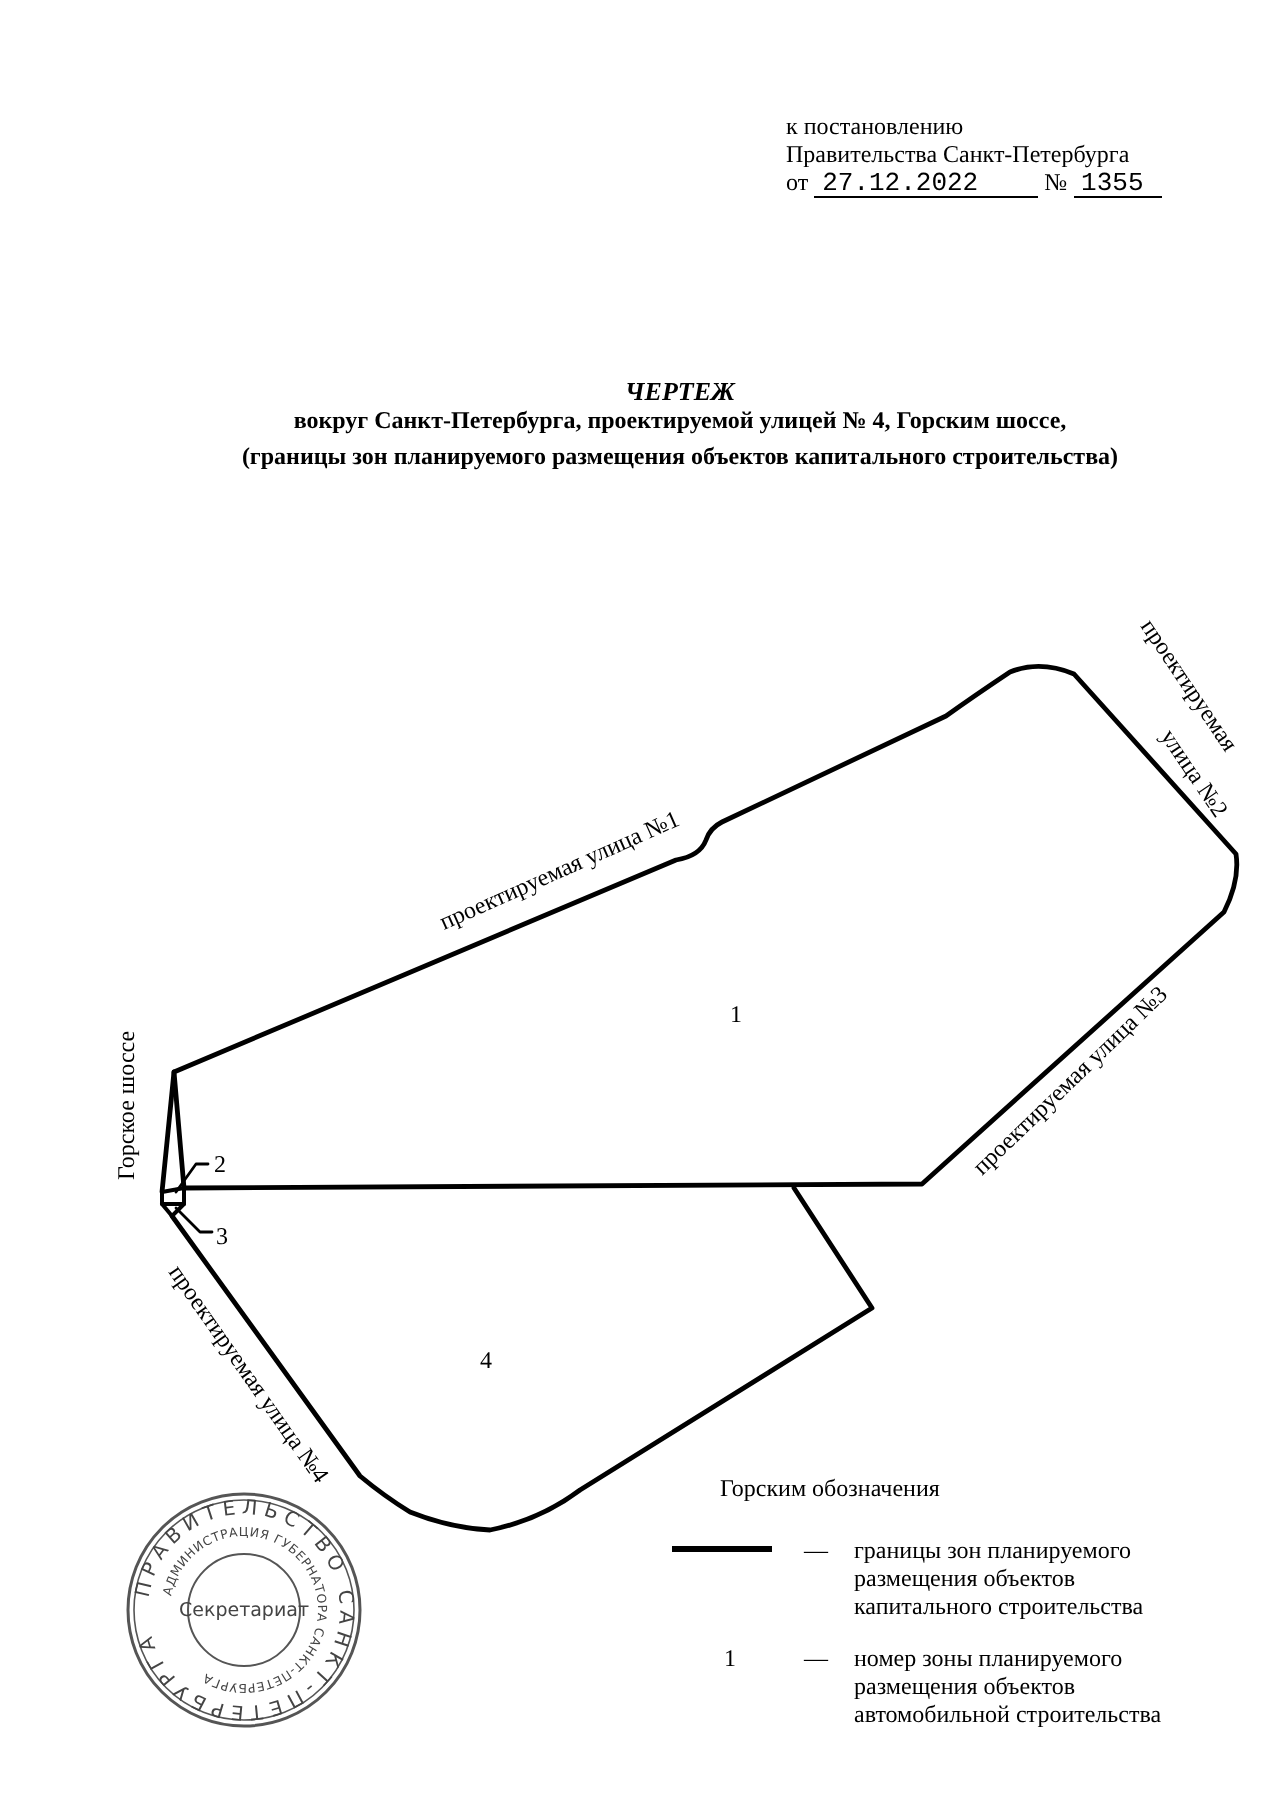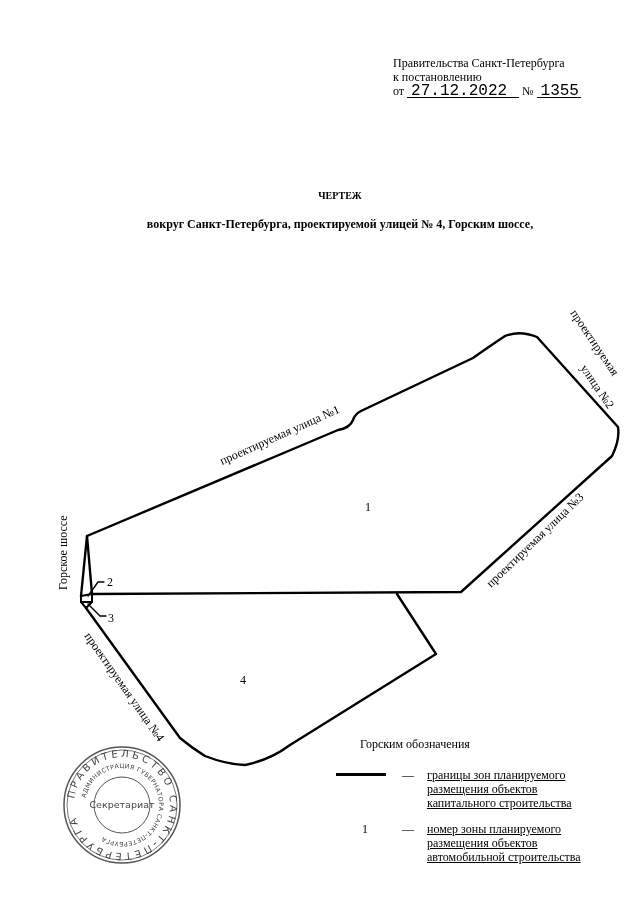--- a/index.html
+++ b/index.html
@@ -1,54 +1,55 @@
 <!DOCTYPE html>
 <html><head>
 <meta charset="utf-8">
 <style>
   html, body { margin: 0; padding: 0; background: #ffffff; }
   body { width: 640px; height: 905px; position: relative; overflow: hidden;
          font-family: "Liberation Serif", "DejaVu Serif", serif; color: #000; }
   .appendix { position: absolute; left: 393px; top: 56px; font-size: 12px; line-height: 14px; }
   .appendix .line { white-space: nowrap; }
-  .appendix .field { font-family: "Liberation Mono", "DejaVu Sans Mono", monospace; font-size: 16px;
+  .appendix .field { font-family: "Liberation Mono", "DejaVu Sans Mono", monospace; font-size: 13px;
                      display: inline-block; border-bottom: 1px solid #000; line-height: 12px; }
   .appendix .date-field { width: 108px; padding-left: 4px; }
   .appendix .num-field { width: 40px; padding-left: 4px; }
   .title-block { position: absolute; left: 60px; width: 560px; top: 188px; text-align: center;
                  font-weight: bold; font-size: 12px; line-height: 15px; }
-  .title-block .heading { font-size: 10px; margin-bottom: 14px; }
+  .title-block .heading { font-size: 13px; margin-bottom: 0; font-style: italic; }
   .title-block .sub { margin-top: 3px; }
   svg.drawing { position: absolute; left: 0; top: 0; }
   .legend { position: absolute; left: 330px; top: 737px; font-size: 12px; line-height: 14px; }
   .legend-title { position: absolute; left: 30px; top: 0; white-space: nowrap; }
   .legend-row { position: absolute; left: 0; white-space: nowrap; }
   .legend-symbol-line { position: absolute; left: 6px; width: 50px; height: 0; border-top: 3px solid #000; }
   .legend-symbol-num { position: absolute; left: 30px; width: 10px; text-align: center; }
   .legend-dash { position: absolute; left: 72px; }
-  .legend-text { position: absolute; left: 97px; width: 180px; white-space: normal; text-decoration: underline; }
+  .legend-text { position: absolute; left: 97px; width: 180px; white-space: normal; }
   .stamp { position: absolute; left: 62px; top: 745px; width: 120px; height: 120px; }
 </style>
 </head>
 <body>
 
 <div class="appendix">
+  <div class="line">к постановлению</div>
   <div class="line">Правительства Санкт-Петербурга</div>
-  <div class="line">к постановлению</div>
   <div class="line">
     <span>от</span>
     <span class="field date-field">27.12.2022</span>
     <span>№</span>
     <span class="field num-field">1355</span>
   </div>
 </div>
 
 <div class="title-block">
   <div class="heading">ЧЕРТЕЖ</div>
   <div>вокруг Санкт-Петербурга, проектируемой улицей № 4, Горским шоссе,</div>
+  <div class="sub">(границы зон планируемого размещения объектов капитального строительства)</div>
 </div>
 
 <svg class="drawing" width="640" height="905" viewBox="0 0 640 905">
   <g fill="none" stroke="#000" stroke-width="2.4" stroke-linejoin="round" stroke-linecap="round">
 
     <path d="M 87 536
          L 338 430
          Q 350 428 353 420
          Q 355 414 361 411
          L 473 358

